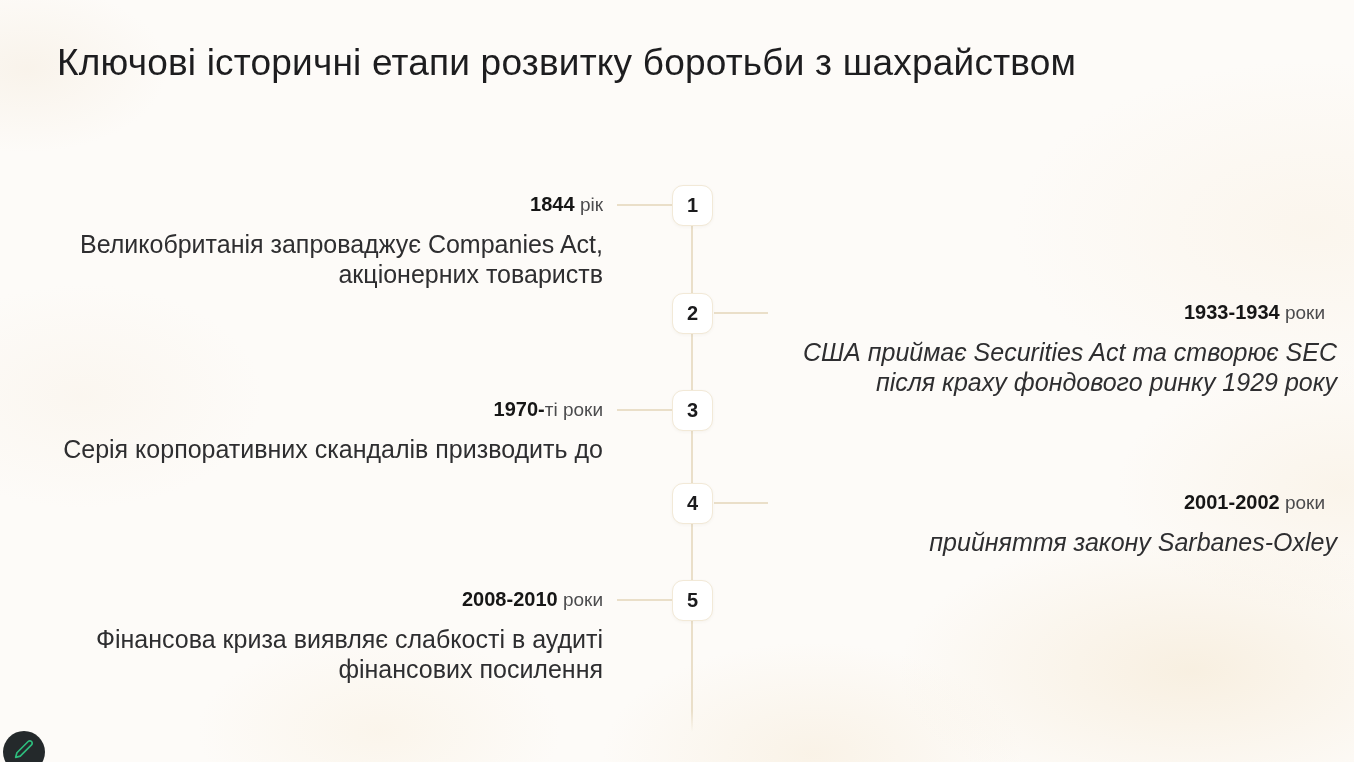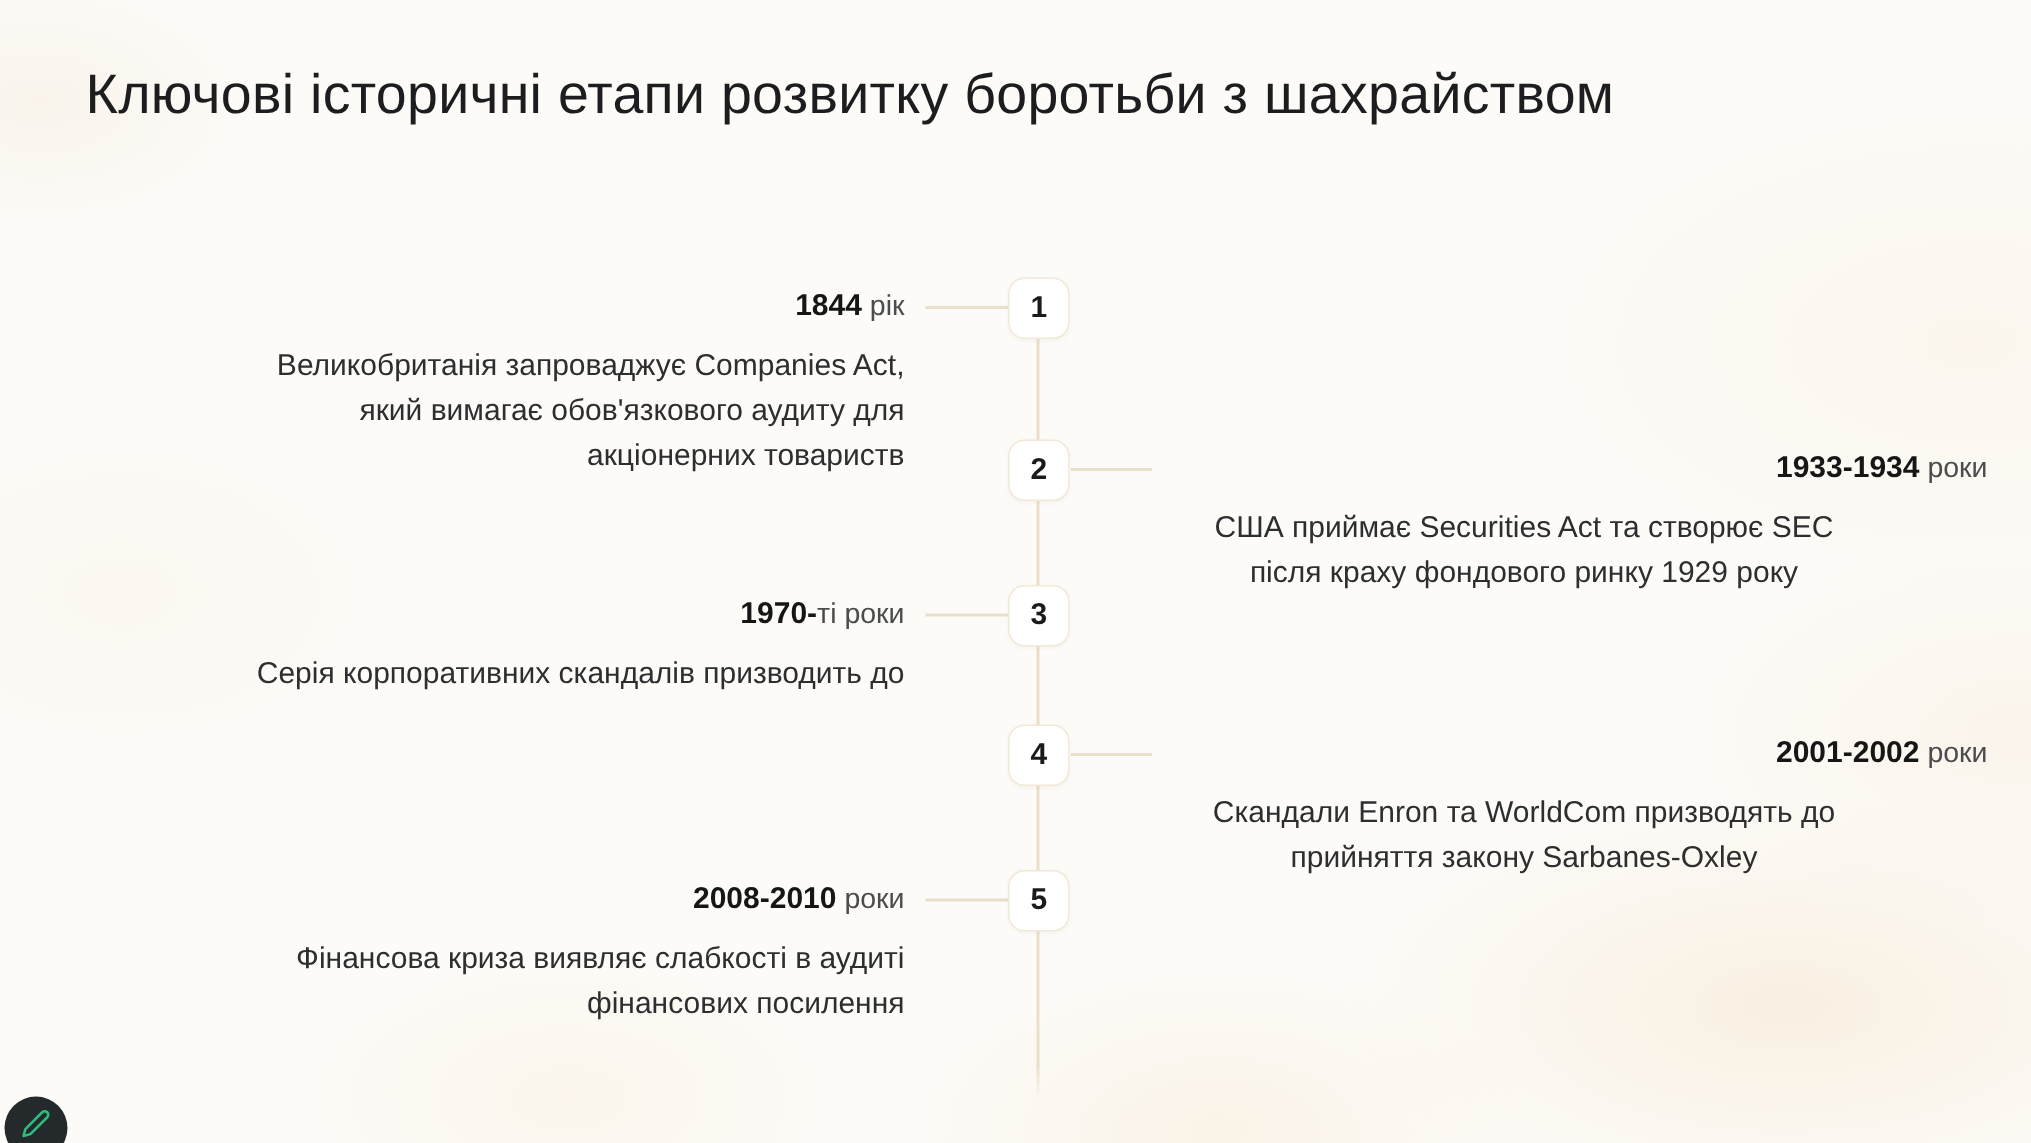--- a/index.html
+++ b/index.html
@@ -50,24 +50,24 @@
   .date-row{
     position:absolute;top:calc(var(--cy) - 14px);
     font-size:20px;line-height:26px;white-space:pre;
   }
   .tl-item.left  .date-row{left:43px;width:560px;text-align:right;}
   .tl-item.right .date-row{left:785px;width:540px;text-align:right;}
   .date-row .b{font-weight:700;color:var(--period,#161616);}
   .date-row .sfx{font-weight:400;font-size:19px;color:var(--suffix,#4c4c4e);}
   .body-text{
     position:absolute;top:calc(var(--cy) + 24px);
-    font-size:20px;line-height:30px;color:var(--body,#2e2e30);
+    font-size:25px;line-height:30px;color:var(--body,#2e2e30);
   }
   .tl-item.left  .body-text{left:43px;width:560px;text-align:right;}
-  .tl-item.right .body-text{left:746px;width:540px;text-align:center;}
+  .tl-item.right .body-text{left:797px;width:540px;text-align:right;font-style:italic;}
   .edit-btn{
     position:absolute;left:3px;top:731px;
     width:42px;height:42px;border-radius:50%;
     background:var(--edit-circle,#24292b);
     border:none;padding:0;margin:0;cursor:pointer;
     display:flex;align-items:center;justify-content:center;
     z-index:5;
   }
   .edit-btn svg{width:20px;height:20px;margin-bottom:6px;}
 </style>
@@ -81,21 +81,20 @@
     <div class="tl-line"></div>
     <div id="items">
         <div class="tl-item left" style="--cy: 205px;">
           <div class="num-box">
             <span>1</span>
           </div>
           <div class="connector"></div>
           <div class="date-row"><span class="b">1844</span><span class="sfx"> рік</span></div>
           <div class="body-text">
             <div>Великобританія запроваджує Companies Act,</div>
-            <div>який вимагає обов'язкового аудиту для</div>
             <div>акціонерних товариств</div>
           </div>
         </div>
         <div class="tl-item right" style="--cy: 313px;">
           <div class="num-box">
             <span>2</span>
           </div>
           <div class="connector"></div>
           <div class="date-row"><span class="b">1933-1934</span><span class="sfx"> роки</span></div>
           <div class="body-text">
@@ -113,21 +112,20 @@
             <div>Серія корпоративних скандалів призводить до</div>
           </div>
         </div>
         <div class="tl-item right" style="--cy: 503px;">
           <div class="num-box">
             <span>4</span>
           </div>
           <div class="connector"></div>
           <div class="date-row"><span class="b">2001-2002</span><span class="sfx"> роки</span></div>
           <div class="body-text">
-            <div>Скандали Enron та WorldCom призводять до</div>
             <div>прийняття закону Sarbanes-Oxley</div>
           </div>
         </div>
         <div class="tl-item left" style="--cy: 600px;">
           <div class="num-box">
             <span>5</span>
           </div>
           <div class="connector"></div>
           <div class="date-row"><span class="b">2008-2010</span><span class="sfx"> роки</span></div>
           <div class="body-text">

